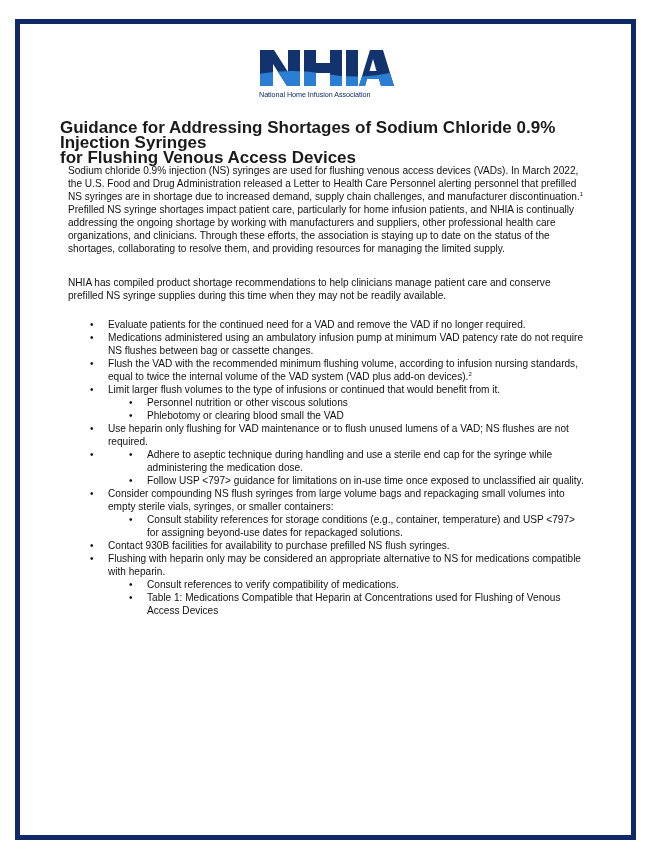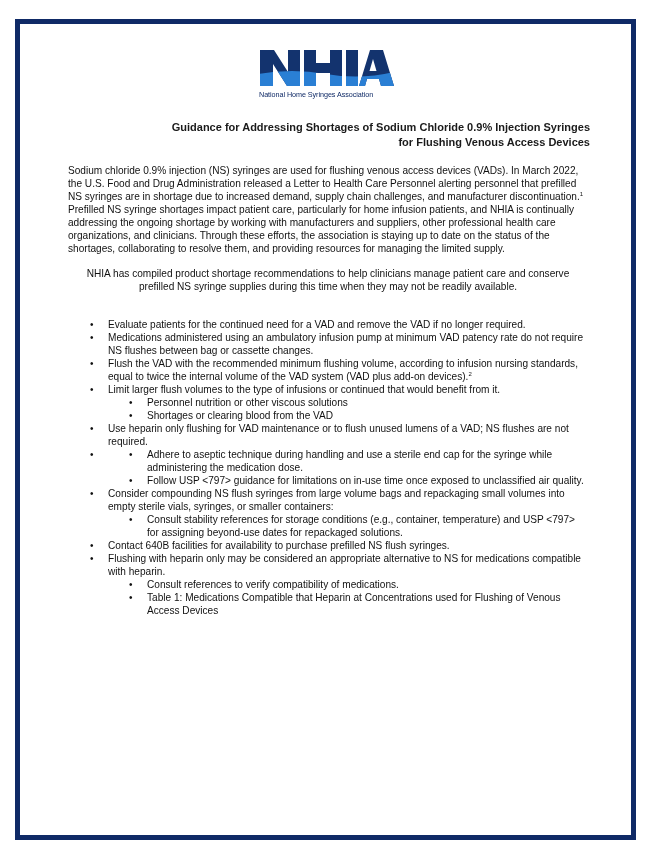--- a/index.html
+++ b/index.html
@@ -1,24 +1,24 @@
 <!DOCTYPE html>
 <html><head>
   <meta charset="utf-8">
   <style>
     html, body { margin: 0; padding: 0; background: #ffffff; }
     body { width: 649px; height: 858px; position: relative; overflow: hidden; font-family: "Liberation Sans", sans-serif; color: #111111; }
     .frame { position: absolute; left: 15px; top: 19px; width: 611px; height: 811px; border: 5px solid #0f2a66; box-sizing: content-box; }
     .logo { position: absolute; left: 258px; top: 46px; width: 136px; height: 56px; }
     .logo-caption { position: absolute; left: 1px; top: 44px; font-size: 7.2px; color: #0f2a66; white-space: nowrap; letter-spacing: -0.05px; }
-    .title { position: absolute; left: 60px; top: 120px; width: 530px; text-align: right; font-weight: bold; font-size: 11px; line-height: 15px; color: #1a1a1a; }
+    .title { position: absolute; left: 60px; top: 120px; width: 530px; text-align: left; font-weight: bold; font-size: 17px; line-height: 15px; color: #1a1a1a; }
     .para { position: absolute; left: 68px; width: 520px; font-size: 10.1px; line-height: 13px; color: #111; }
     .para sup { font-size: 6px; vertical-align: 4px; line-height: 0; }
     .p1 { top: 164px; }
-    .p2 { top: 267px; text-align: center; }
+    .p2 { top: 276px; }
     ul.lvl1 { position: absolute; left: 88px; top: 318px; width: 500px; margin: 0; padding: 0; list-style: none; font-size: 10.1px; line-height: 13px; }
     ul.lvl1 > li { position: relative; padding-left: 20px; margin-bottom: 0; }
     ul.lvl1 > li::before { content: "\2022"; position: absolute; left: 2px; top: 0; font-size: 10px; }
     ul.lvl2 { margin: 0; padding: 0; list-style: none; }
     ul.lvl2 > li { position: relative; padding-left: 39px; margin-left: 0; }
     ul.lvl2 > li::before { content: "\2022"; position: absolute; left: 21px; top: 0; font-size: 10px; }
     ul.lvl1 sup { font-size: 6px; vertical-align: 4px; line-height: 0; }
   </style>
 </head>
 <body>
@@ -42,54 +42,54 @@
 
       <path d="M112 4 H125 L136 40 H123 L121 33 H109 L107 40 H101 Z M111.5 25 H118.5 L115 13 Z"></path>
     </g>
     <g fill="#2a7fd4" clip-path="url(#wave)">
       <path d="M2 4 H16 L30 26 V4 H42 V40 H29 L15 18 V40 H2 Z"></path>
       <path d="M46 4 H58 V17 H72 V4 H84 V40 H72 V27 H58 V40 H46 Z"></path>
       <path d="M88 4 H100 V40 H88 Z"></path>
       <path d="M112 4 H125 L136 40 H123 L121 33 H109 L107 40 H101 Z M111.5 25 H118.5 L115 13 Z"></path>
     </g>
   </svg>
-  <div class="logo-caption">National Home Syringes Association</div>
+  <div class="logo-caption">National Home Infusion Association</div>
 </div>
 
 <div class="title">
   <div>Guidance for Addressing Shortages of Sodium Chloride 0.9% Injection Syringes</div>
   <div>for Flushing Venous Access Devices</div>
 </div>
 
 <div class="para p1"><span>Sodium chloride 0.9% injection (NS) syringes are used for flushing venous access devices (VADs). In March 2022, the U.S. Food and Drug Administration released a Letter to Health Care Personnel alerting personnel that prefilled NS syringes are in shortage due to increased demand, supply chain challenges, and manufacturer discontinuation.</span><sup>1</sup><span> Prefilled NS syringe shortages impact patient care, particularly for home infusion patients, and NHIA is continually addressing the ongoing shortage by working with manufacturers and suppliers, other professional health care organizations, and clinicians. Through these efforts, the association is staying up to date on the status of the shortages, collaborating to resolve them, and providing resources for managing the limited supply.</span></div>
 
 <div class="para p2">NHIA has compiled product shortage recommendations to help clinicians manage patient care and conserve prefilled NS syringe supplies during this time when they may not be readily available.</div>
 
 <ul class="lvl1">
   <li><span>Evaluate patients for the continued need for a VAD and remove the VAD if no longer required.</span></li>
   <li><span>Medications administered using an ambulatory infusion pump at minimum VAD patency rate do not require NS flushes between bag or cassette changes.</span></li>
   <li><span>Flush the VAD with the recommended minimum flushing volume, according to infusion nursing standards, equal to twice the internal volume of the VAD system (VAD plus add-on devices).</span><sup>2</sup></li>
   <li><span>Limit larger flush volumes to the type of infusions or continued that would benefit from it.</span>
     <ul class="lvl2">
       <li>Personnel nutrition or other viscous solutions</li>
-      <li>Shortages or clearing blood from the VAD</li>
+      <li>Phlebotomy or clearing blood small the VAD</li>
     </ul>
   </li>
   <li><span>Use heparin only flushing for VAD maintenance or to flush unused lumens of a VAD; NS flushes are not required.</span></li>
   <li>
     <ul class="lvl2">
       <li>Adhere to aseptic technique during handling and use a sterile end cap for the syringe while administering the medication dose.</li>
       <li>Follow USP &lt;797&gt; guidance for limitations on in-use time once exposed to unclassified air quality.</li>
     </ul>
   </li>
   <li><span>Consider compounding NS flush syringes from large volume bags and repackaging small volumes into empty sterile vials, syringes, or smaller containers:</span>
     <ul class="lvl2">
       <li>Consult stability references for storage conditions (e.g., container, temperature) and USP &lt;797&gt; for assigning beyond-use dates for repackaged solutions.</li>
     </ul>
   </li>
-  <li><span>Contact 640B facilities for availability to purchase prefilled NS flush syringes.</span></li>
+  <li><span>Contact 930B facilities for availability to purchase prefilled NS flush syringes.</span></li>
   <li><span>Flushing with heparin only may be considered an appropriate alternative to NS for medications compatible with heparin.</span>
     <ul class="lvl2">
       <li>Consult references to verify compatibility of medications.</li>
       <li>Table 1: Medications Compatible that Heparin at Concentrations used for Flushing of Venous Access Devices</li>
     </ul>
   </li>
 </ul>
 
 </body></html>

